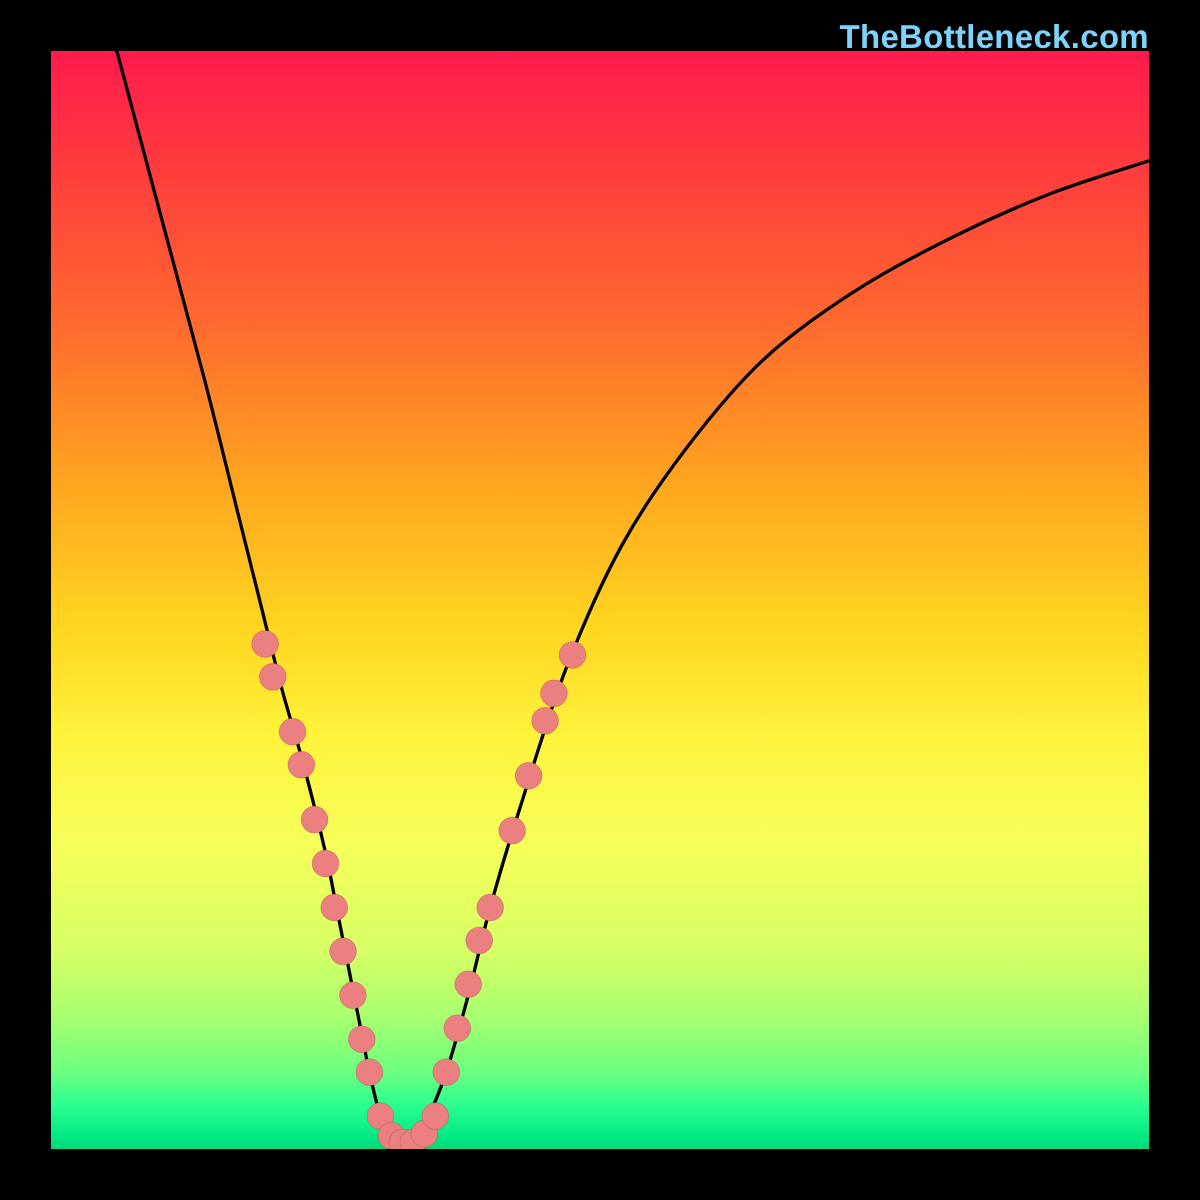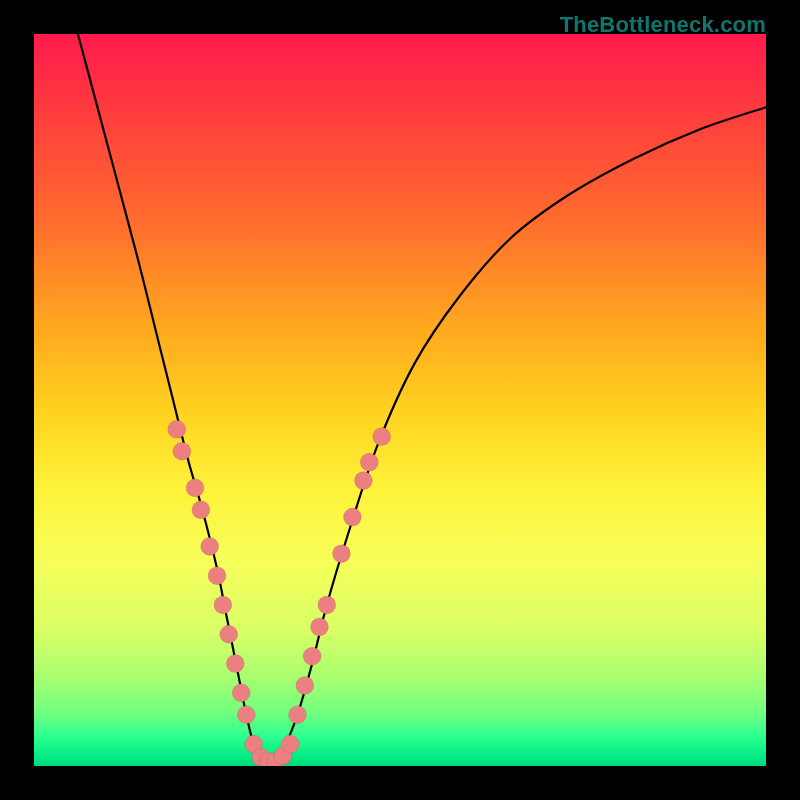--- a/index.html
+++ b/index.html
@@ -31,21 +31,21 @@
       #00e884 99%,
       #00d87a 100%);
   }
   .watermark {
     position: absolute;
     top: 12px;
     right: 34px;
     font-family: Arial, Helvetica, sans-serif;
     font-size: 22px;
     font-weight: 600;
-    color: #0f766e;
+    color: #7dd3fc;
     letter-spacing: 0.2px;
     user-select: none;
   }
   svg.curve {
     position: absolute;
     left: 0; top: 0;
     width: 732px; height: 732px;
   }
   .curve path.main {
     fill: none;

